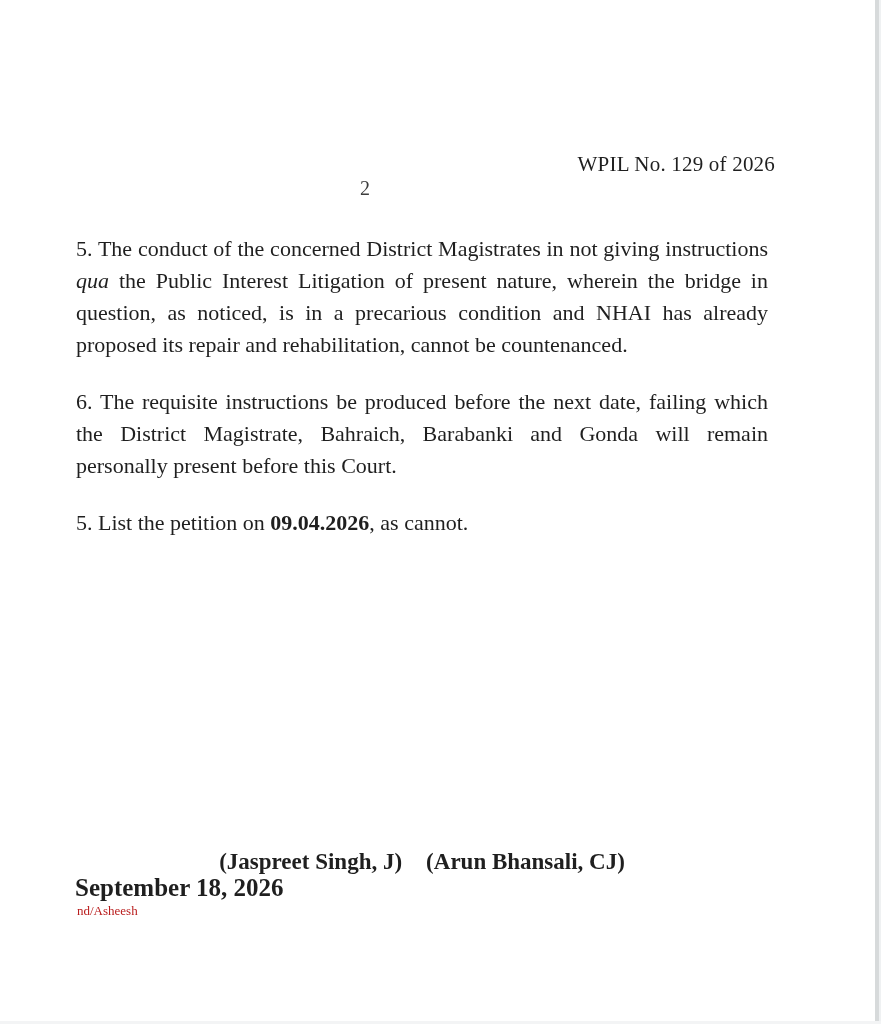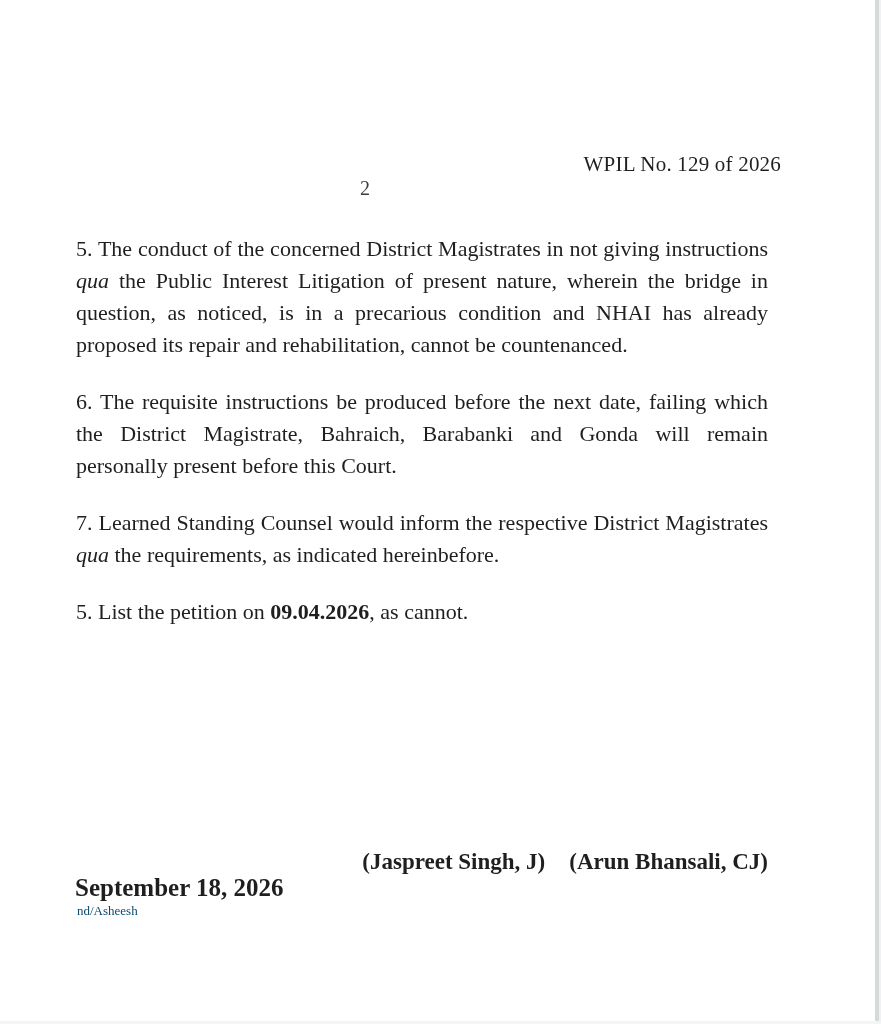--- a/index.html
+++ b/index.html
@@ -37,21 +37,21 @@
     position: absolute;
     left: 0;
     bottom: 0;
     width: 100%;
     height: 3px;
     background: #f3f4f5;
   }
   .case-ref {
     position: absolute;
     top: 152px;
-    right: 100px;
+    right: 106px;
     font-size: 21px;
     letter-spacing: 0.2px;
     white-space: nowrap;
   }
   .page-num {
     position: absolute;
     top: 177px;
     left: 360px;
     font-size: 20px;
     color: #3d3d3d;
@@ -73,42 +73,42 @@
     font-style: italic;
   }
   .content b {
     font-weight: bold;
   }
   .signature {
     position: absolute;
     top: 849px;
     left: 76px;
     width: 692px;
-    text-align: right;
+    text-align: center;
     font-weight: bold;
     font-size: 23px;
     white-space: nowrap;
   }
   .sig-2 {
     margin-left: 24px;
   }
   .order-date {
     position: absolute;
     top: 874px;
     left: 75px;
     font-weight: bold;
     font-size: 25px;
     white-space: nowrap;
   }
   .initials {
     position: absolute;
     top: 903px;
     left: 77px;
     font-size: 13px;
-    color: #0c4a6e;
+    color: #b91c1c;
     white-space: nowrap;
   }
 </style>
 </head>
 <body>
 
 <div class="page">
 
   <div class="scan-edge-right"></div>
   <div class="scan-edge-corner"></div>
@@ -117,21 +117,20 @@
   <div class="case-ref">WPIL No. 129 of 2026</div>
 
   <div class="page-num">2</div>
 
   <main class="content">
 
     <p><span>5. The conduct of the concerned District Magistrates in not giving instructions </span><i>qua</i><span> the Public Interest Litigation of present nature, wherein the bridge in question, as noticed, is in a precarious condition and NHAI has already proposed its repair and rehabilitation, cannot be countenanced.</span></p>
 
     <p><span>6. The requisite instructions be produced before the next date, failing which the District Magistrate, Bahraich, Barabanki and Gonda will remain personally present before this Court.</span></p>
 
-    <p><span>7. Learned Standing Counsel would inform the respective District Magistrates </span><i>qua</i><span> the requirements, as indicated hereinbefore.</span></p>
 
     <p><span>5. List the petition on </span><b>09.04.2026</b><span>, as cannot.</span></p>
 
 
   </main>
 
   <div class="signature">
     <span class="sig-1">(Jaspreet Singh, J)</span><span class="sig-2">(Arun Bhansali, CJ)</span>
   </div>
 

